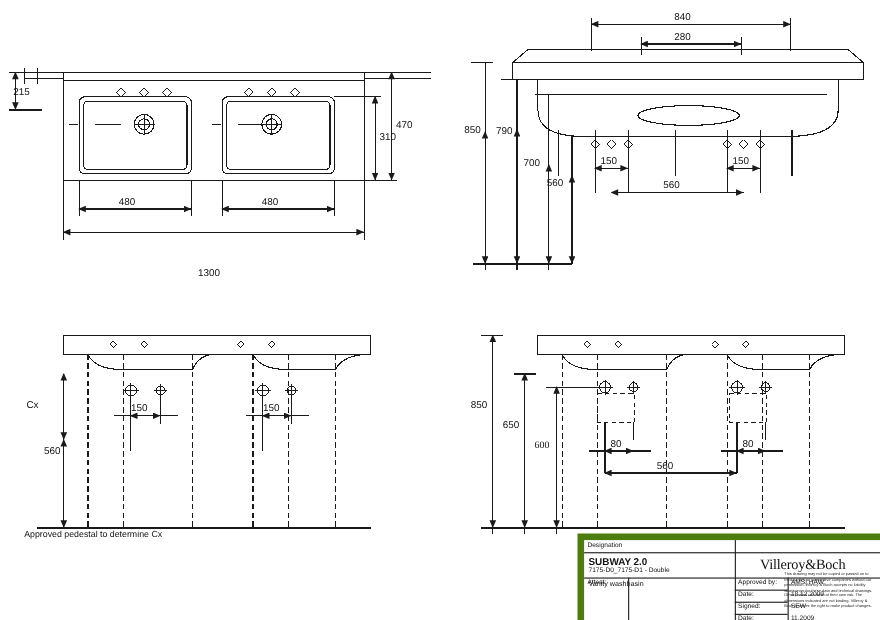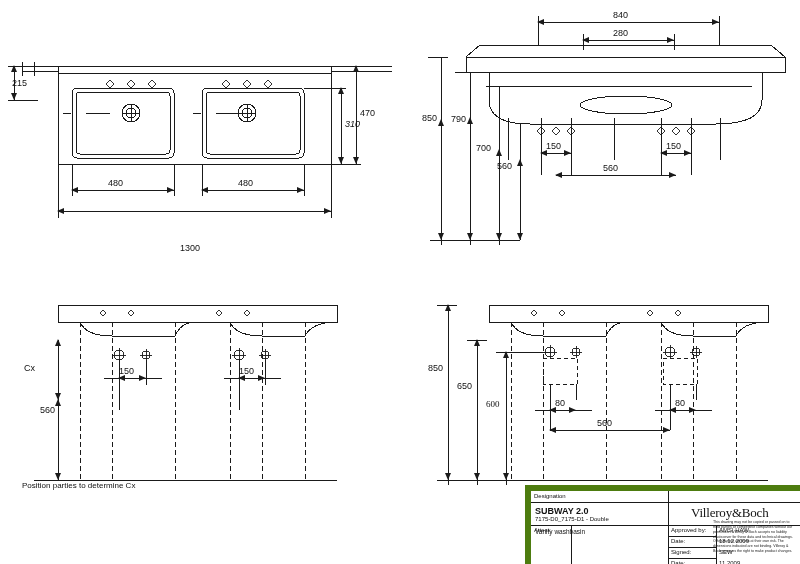--- a/index.html
+++ b/index.html
@@ -225,21 +225,21 @@
       <path d="M550,410 L576,410" marker-start="url(#arS)" marker-end="url(#ar)"></path>
       <path d="M670,410 L696,410" marker-start="url(#arS)" marker-end="url(#ar)"></path>
       <path d="M535,410 l15,0 M576,410 l16,0 M655,410 l15,0 M696,410 l16,0"></path>
 
       <path d="M550,430 L670,430" marker-start="url(#arS)" marker-end="url(#ar)"></path>
     </g>
   </svg>
 
   <div class="lbl" style="left:12px;top:78px;">215</div>
   <div class="lbl" style="left:360px;top:108px;">470</div>
-  <div class="lbl" style="left:345px;top:119px;font-style:italic;">310</div>
+  <div class="lbl" style="left:345px;top:119px;">310</div>
   <div class="lbl" style="left:108px;top:178px;">480</div>
   <div class="lbl" style="left:238px;top:178px;">480</div>
   <div class="lbl" style="left:180px;top:199px;margin-top:44px;">1300</div>
 
   <div class="lbl" style="left:613px;top:10px;">840</div>
   <div class="lbl" style="left:613px;top:28px;">280</div>
   <div class="lbl" style="left:422px;top:113px;">850</div>
   <div class="lbl" style="left:451px;top:114px;">790</div>
   <div class="lbl" style="left:476px;top:143px;">700</div>
   <div class="lbl" style="left:497px;top:161px;">560</div>
@@ -252,21 +252,21 @@
   <div class="lbl" style="left:119px;top:366px;">150</div>
   <div class="lbl" style="left:239px;top:366px;">150</div>
 
   <div class="lbl" style="left:428px;top:363px;">850</div>
   <div class="lbl" style="left:457px;top:381px;">650</div>
   <div class="lbl" style="left:486px;top:399px;font-family:Liberation Serif, serif;">600</div>
   <div class="lbl" style="left:555px;top:398px;">80</div>
   <div class="lbl" style="left:675px;top:398px;">80</div>
   <div class="lbl" style="left:597px;top:418px;">560</div>
 
-  <div class="note" style="left:22px;top:481px;">Position parties to determine Cx</div>
+  <div class="note" style="left:22px;top:481px;">Approved pedestal to determine Cx</div>
 
   <div class="tb" style="left:525px;top:485px;width:274px;height:78px;">
 
     <div class="line h" style="left:0;top:11px;width:274px;"></div>
     <div class="line h" style="left:0;top:34px;width:274px;"></div>
     <div class="line v" style="left:137px;top:34px;height:44px;"></div>
     <div class="line v" style="left:185px;top:34px;height:44px;"></div>
     <div class="line v" style="left:137px;top:0;height:34px;"></div>
     <div class="line h" style="left:137px;top:45px;width:48px;"></div>
     <div class="line h" style="left:137px;top:56px;width:48px;"></div>

